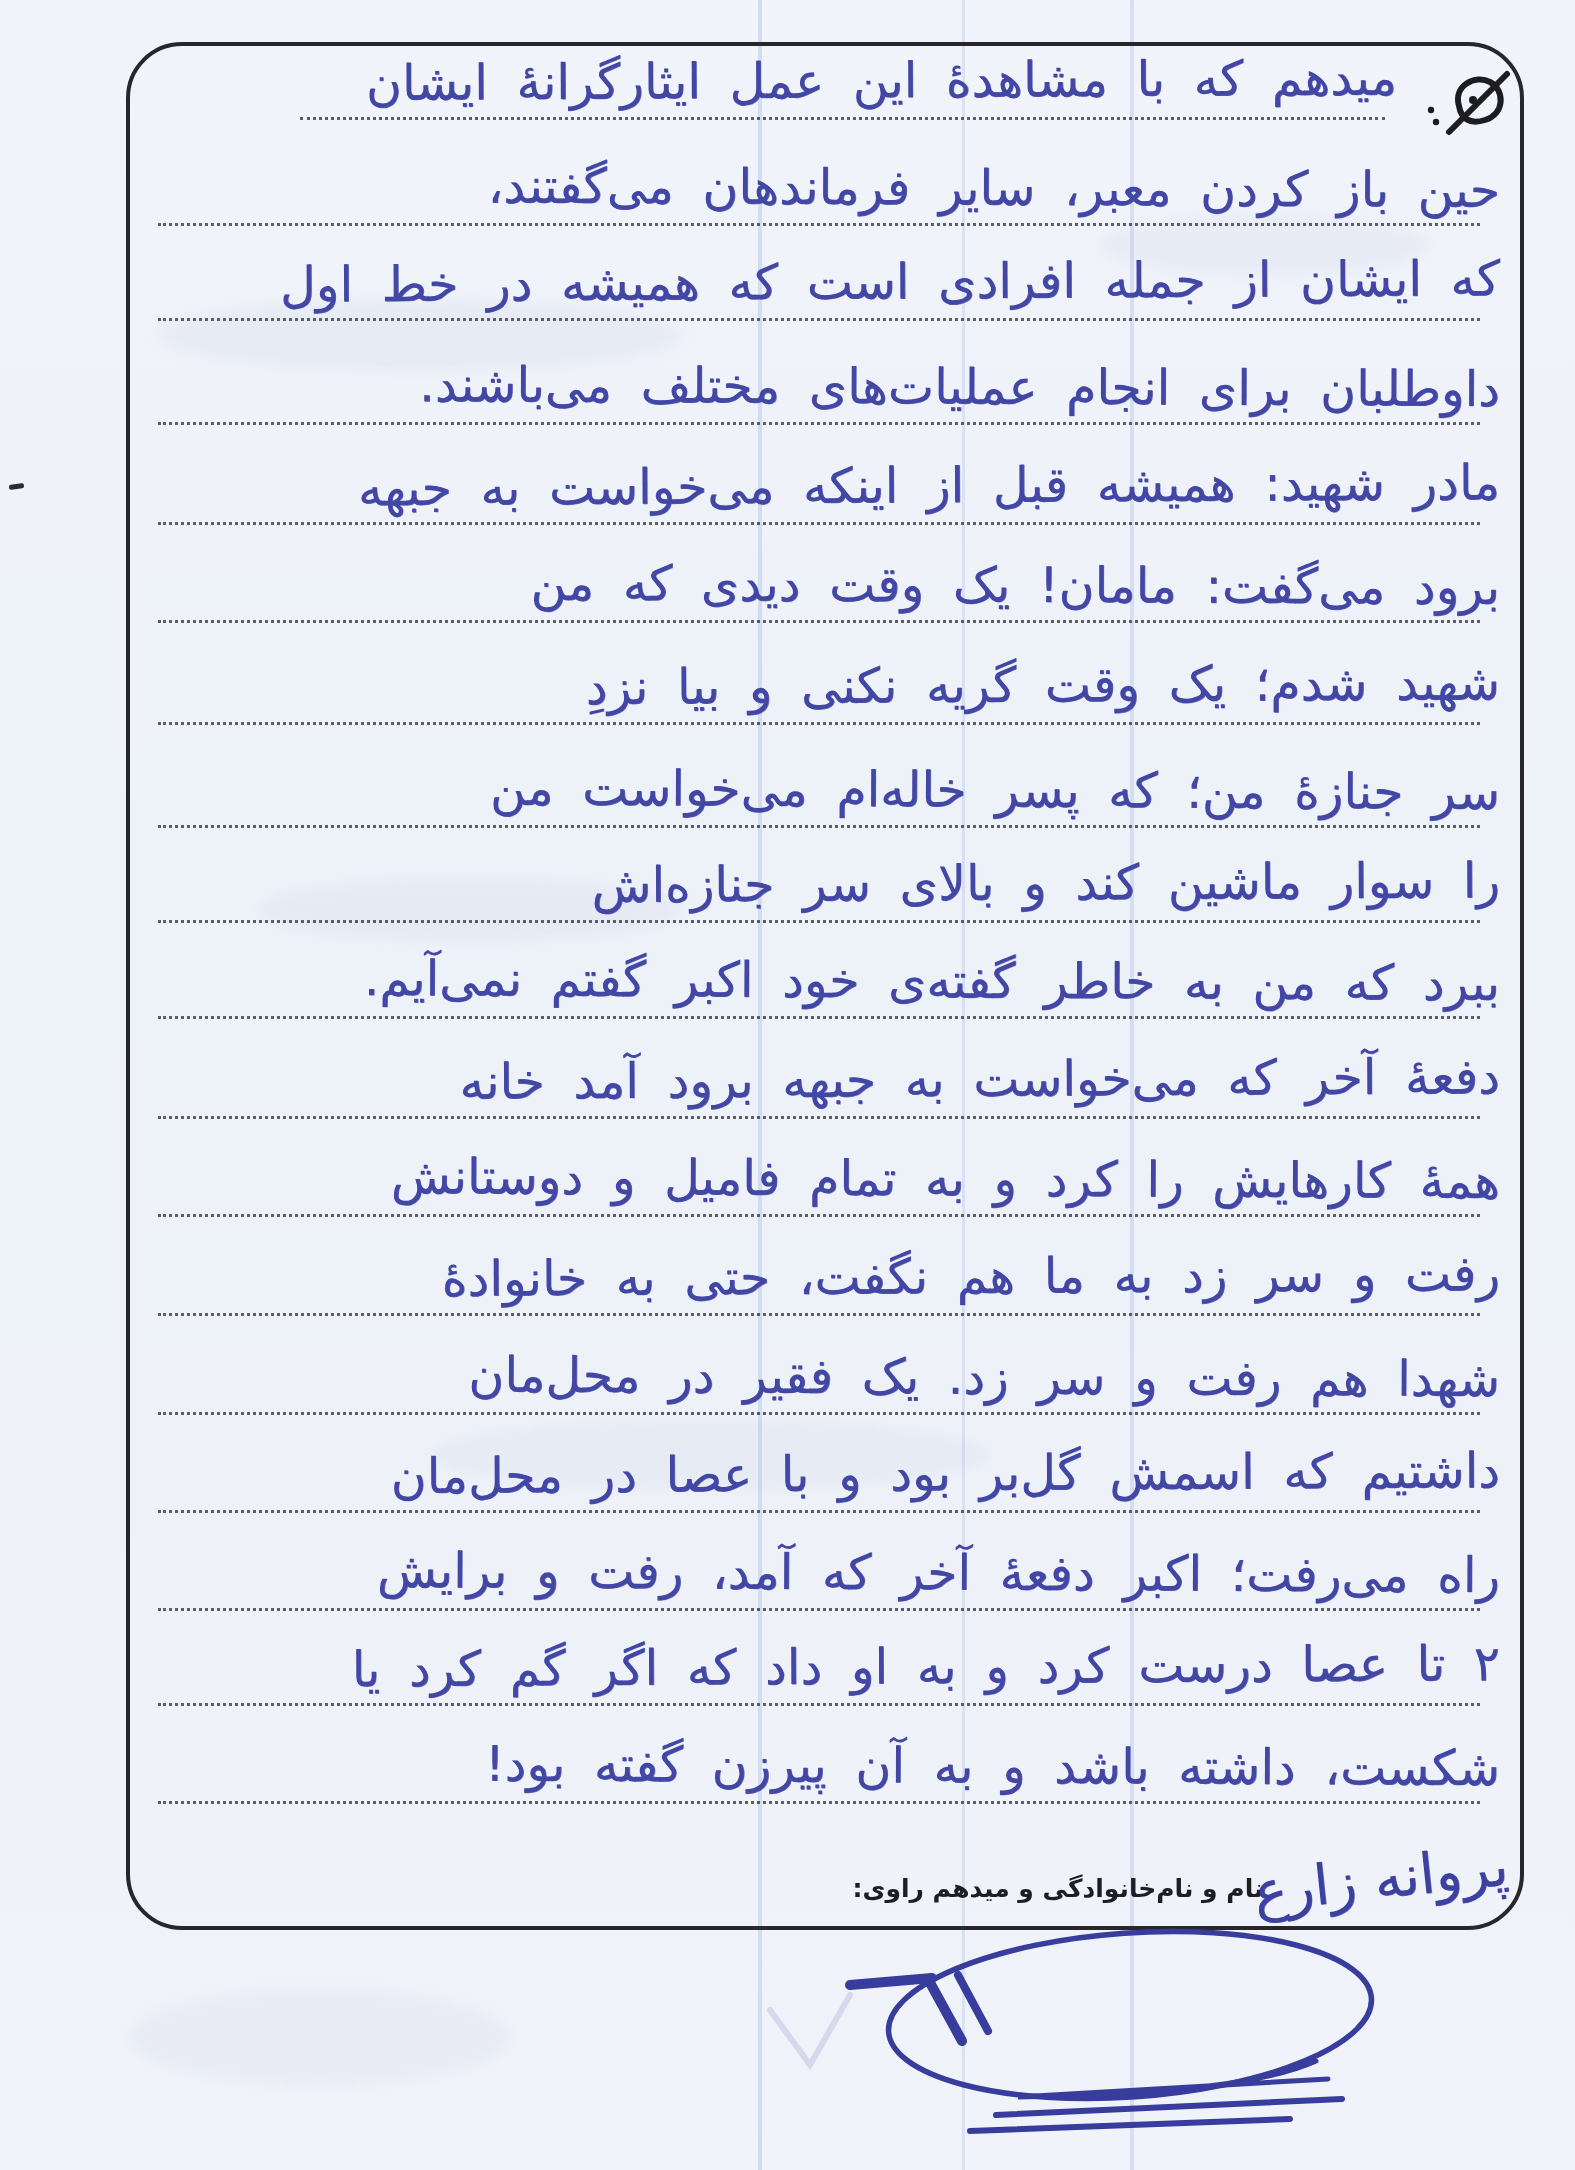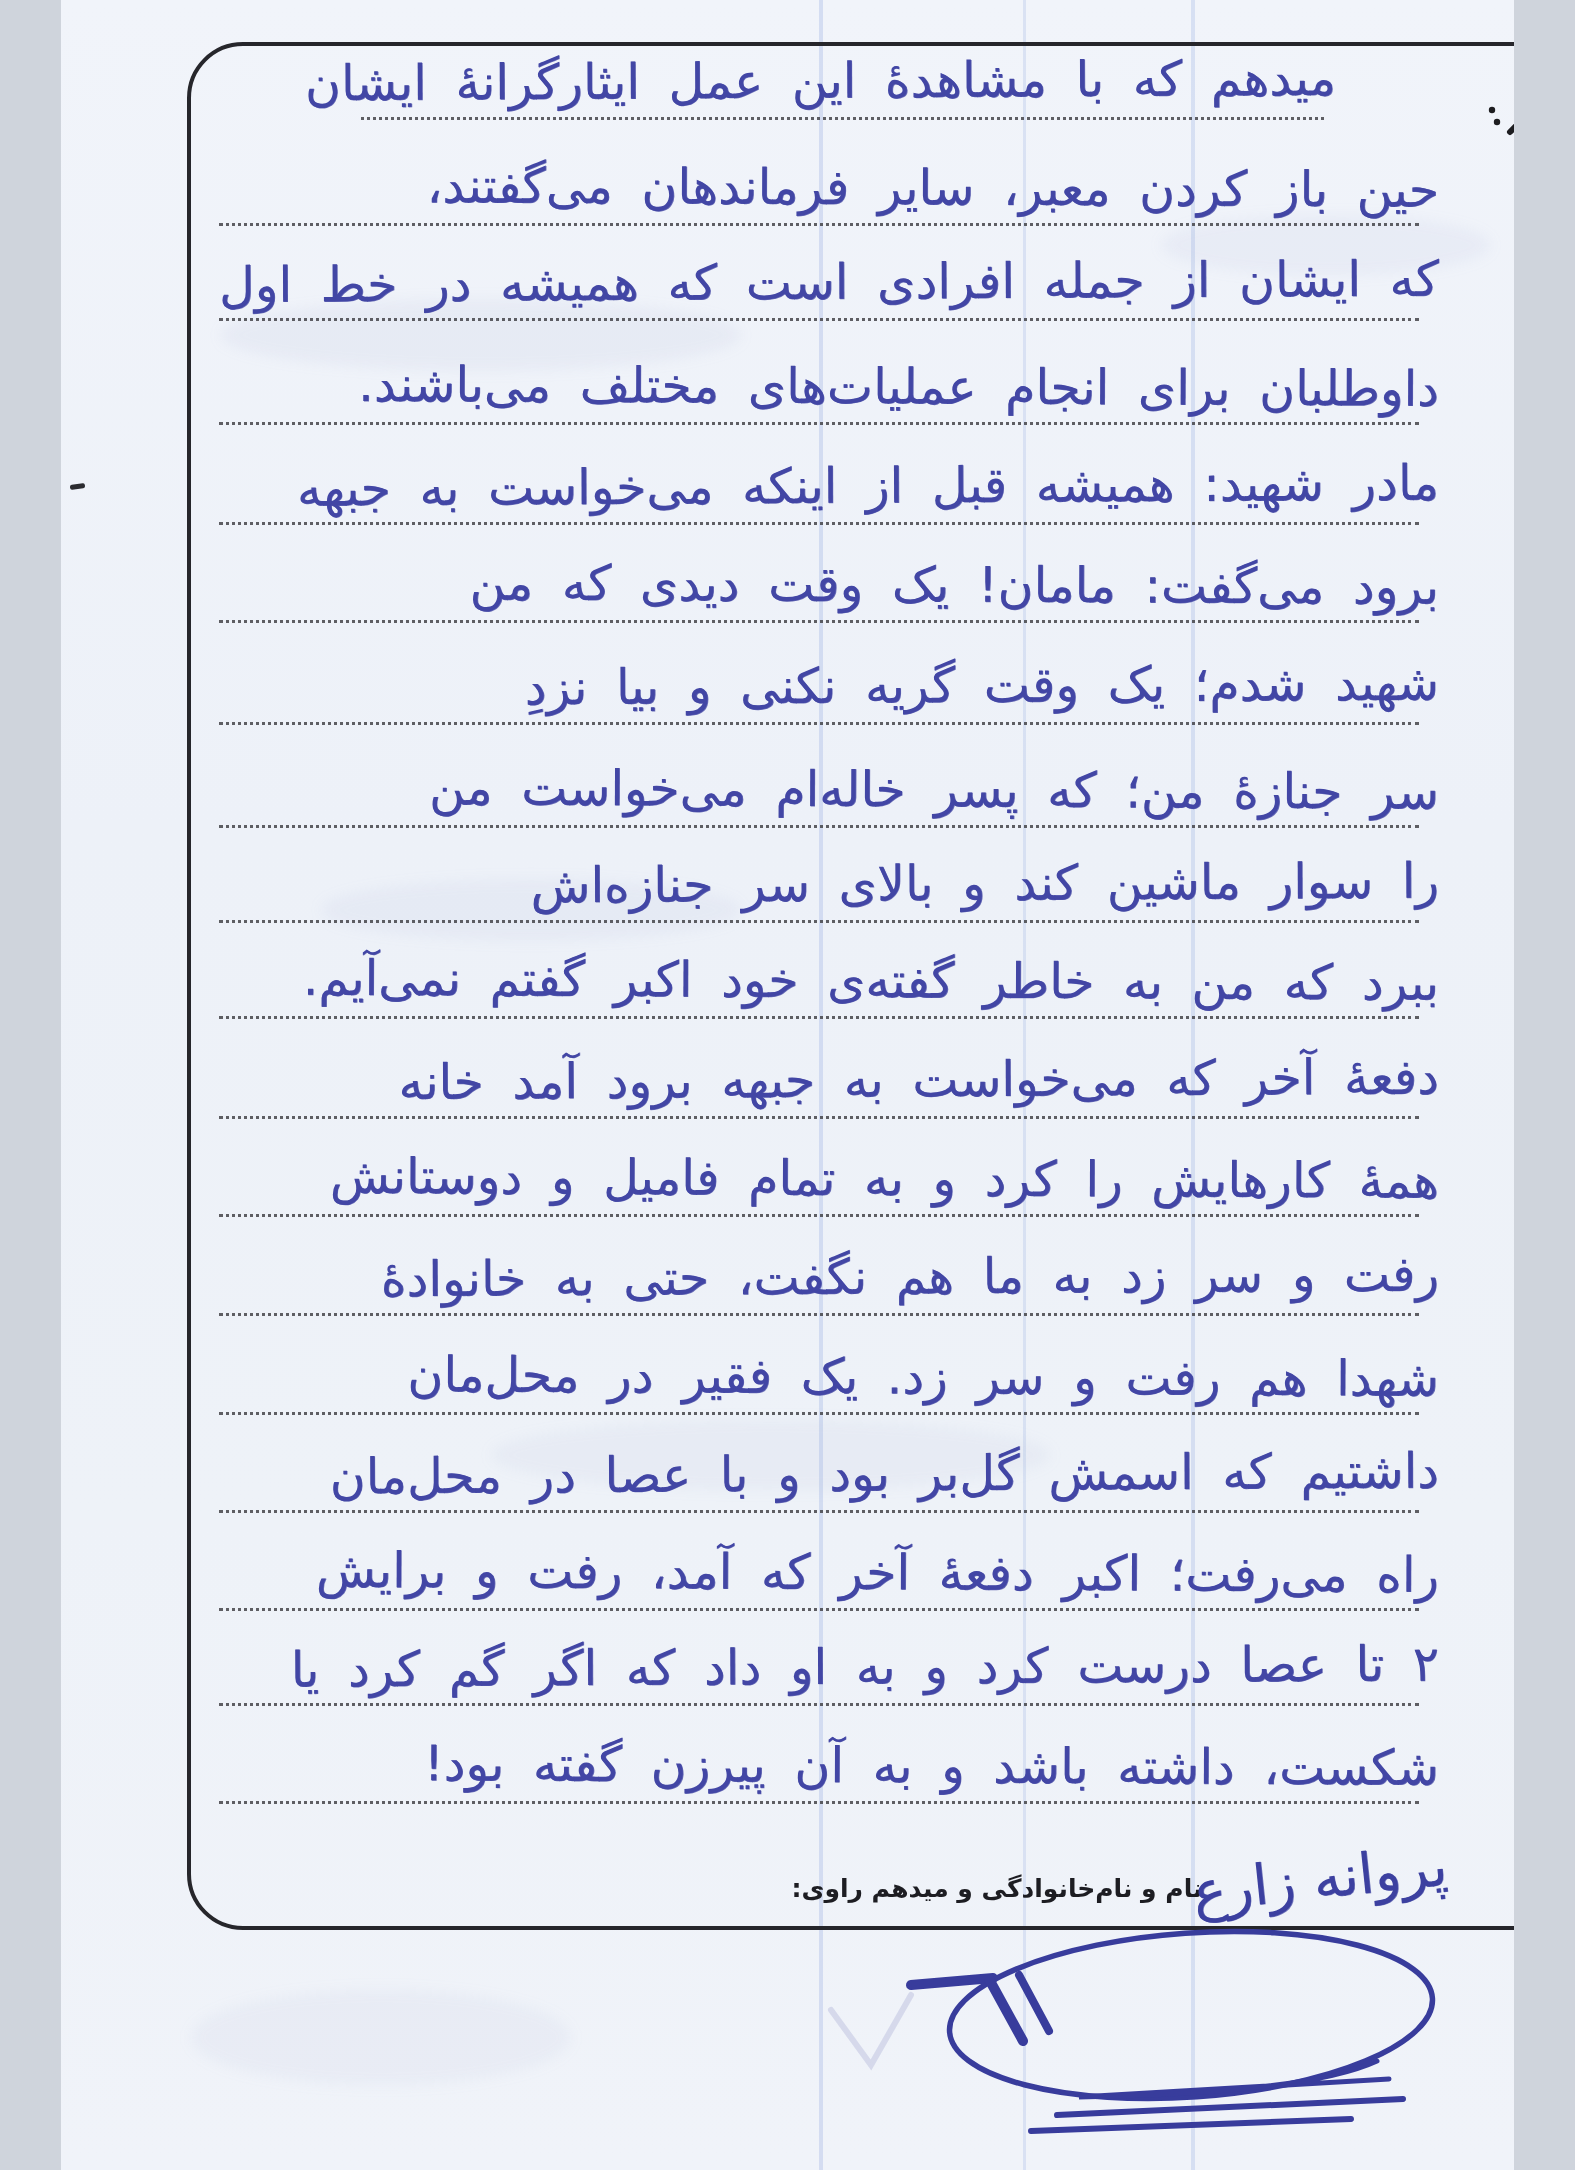--- a/index.html
+++ b/index.html
@@ -1,18 +1,18 @@
 <!DOCTYPE html>
 <html lang="fa"><head>
 <meta charset="utf-8">
 <style>
   html,body{margin:0;padding:0;background:#cfd4dc;}
   .scan{
     position:relative;
-    width:1453px;height:2170px;
+    width:1575px;height:2170px;
     margin:0 auto;
     background:linear-gradient(180deg,#f1f4fa 0%,#edf1f8 38%,#eef2f8 70%,#f0f3f9 100%);
     overflow:hidden;
     font-family:"DejaVu Sans",sans-serif;
   }
   
   .streak{position:absolute;top:0;bottom:0;pointer-events:none;}
   .streak.s1{left:758px;width:4px;background:rgba(165,185,228,0.38);}
   .streak.s2{left:962px;width:3px;background:rgba(165,185,228,0.30);}
   .streak.s3{left:1130px;width:4px;background:rgba(165,185,228,0.34);}

